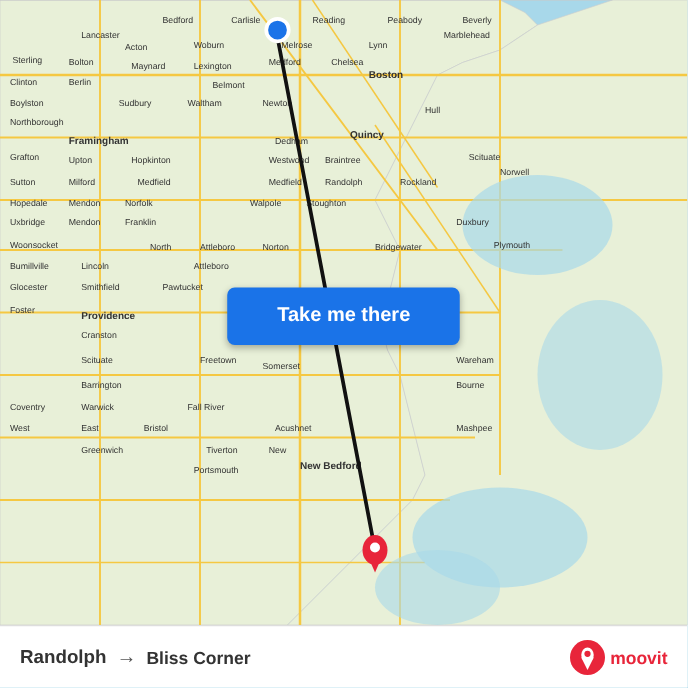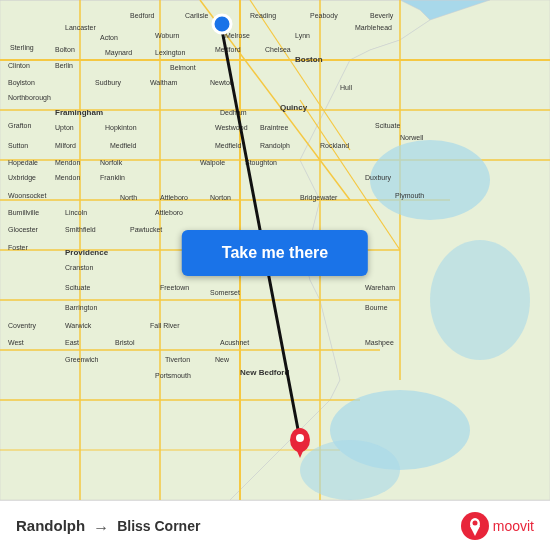--- a/index.html
+++ b/index.html
@@ -82,21 +82,21 @@
       gap: 4px;
     }
 
     #moovit-m {
       width: 28px;
       height: 28px;
     }
 
     #moovit-text {
       font-size: 14px;
-      font-weight: normal;
+      font-weight: bold;
       color: #e8253a;
     }
 
     #osm-attribution {
       position: absolute;
       bottom: 52px;
       left: 4px;
       font-size: 9px;
       color: #555;
       background: rgba(255,255,255,0.7);

